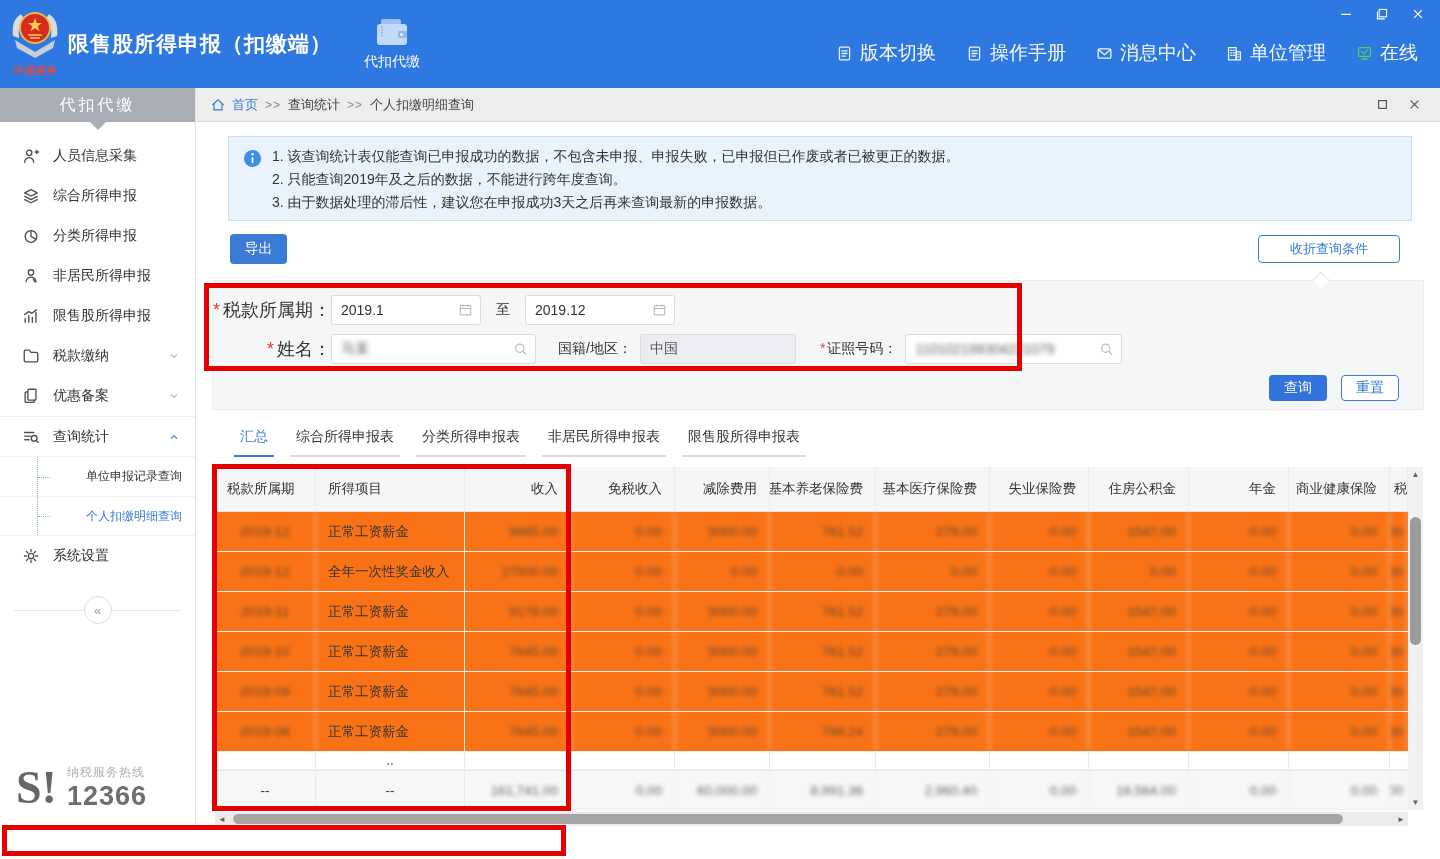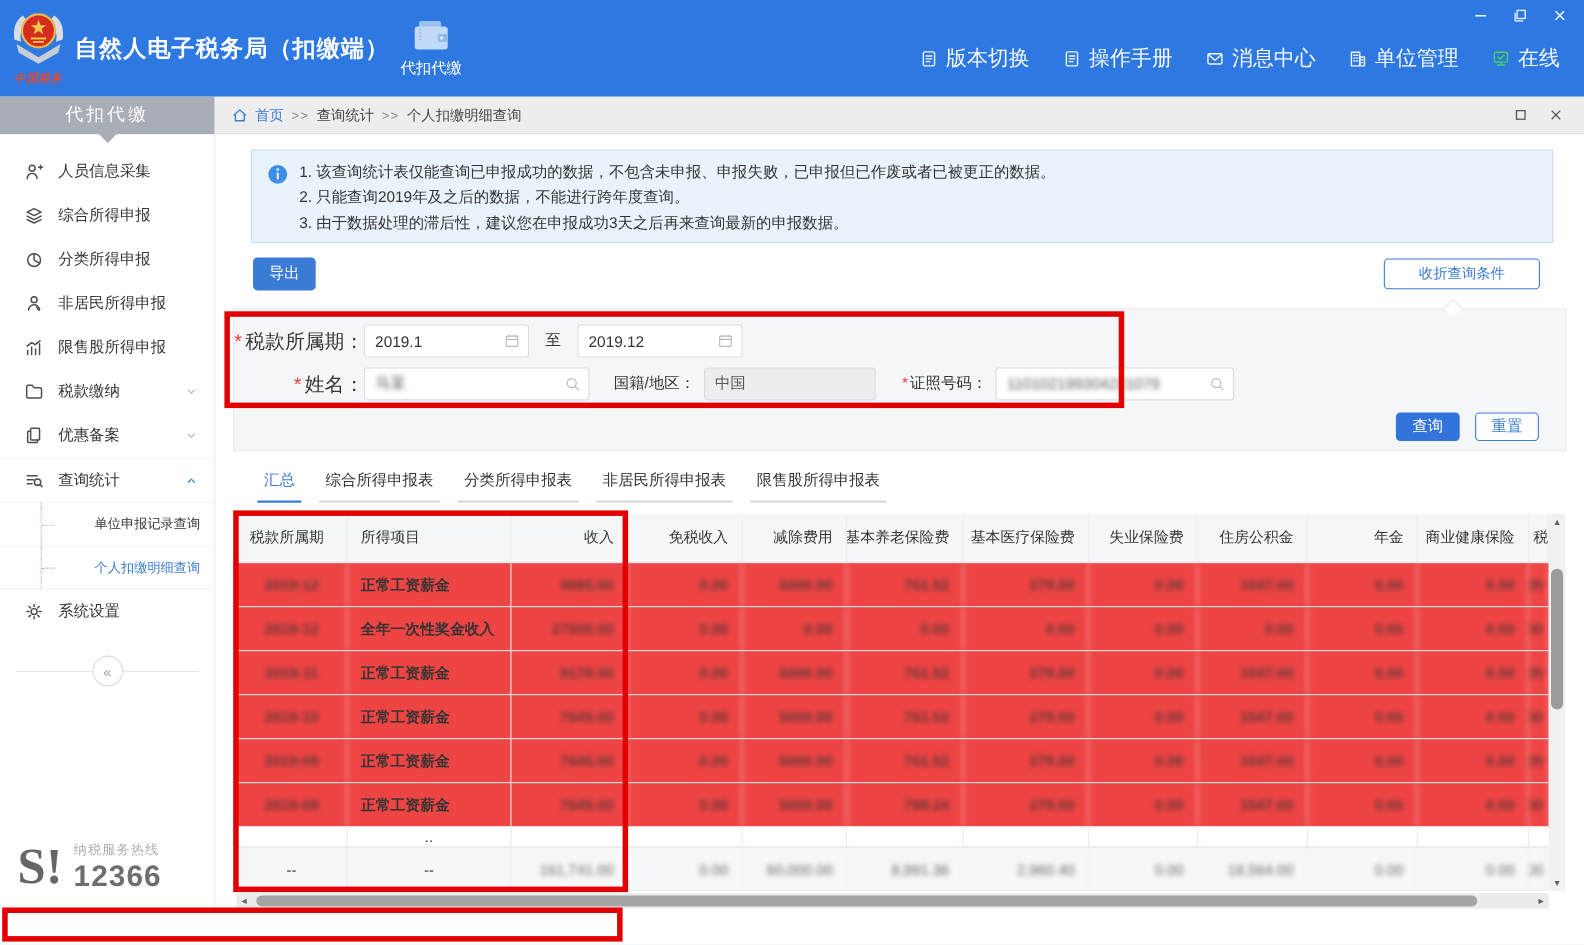--- a/index.html
+++ b/index.html
@@ -95,21 +95,21 @@
   .btn-query { width:58px; height:26px; background:#3273dc; color:#fff; }
   .btn-reset { width:58px; height:26px; background:#fff; border:1px solid #3a7bd5; color:#3a7bd5; }
 
   .tabs { position:absolute; left:38px; top:306px; display:flex; }
   .tab { margin-right:16px; padding:0 6px 9px 6px; font-size:14px; color:#333; border-bottom:2px solid #d9d9d9; cursor:pointer; white-space:nowrap; }
   .tab.active { color:#3a7bd5; border-bottom-color:#3a7bd5; }
 
   .table-area { position:absolute; left:19px; top:345px; width:1193px; height:343px; overflow:hidden; background:#fff; }
   .trow { display:grid; border-bottom:1px solid #efefef; }
   .trow.head { background:#f5f6f8; border-bottom:1px solid #e4e4e4; height:45px; }
-  .trow.body { height:40px; background:#ef4444;font-weight:bold; }
+  .trow.body { height:40px; background:#f97316; }
   .trow.partial { height:18px; background:#fff; border-bottom:1px solid #efefef; overflow:hidden; }
   .trow.total { height:40px; background:#f6f7f9; border-top:1px solid #e8e8e8; }
   .cell { display:flex; align-items:center; padding:0 12px; font-size:13.5px; color:#333; border-right:1px solid #ebebeb; overflow:hidden; white-space:nowrap; }
   .cell.center { justify-content:center; }
   .cell.right { justify-content:flex-end; }
   .cell.clip { padding:0 4px; }
   .blur { filter:blur(2.5px); opacity:.8; }
   .blur-num { filter:blur(2.3px); opacity:.75; }
 
   .vscroll { position:absolute; left:1212px; top:345px; width:15px; height:343px; background:#f1f1f1; }
@@ -162,21 +162,21 @@
       <svg viewBox="0 0 52 58">
         <path d="M4 30 Q2 14 12 8 L16 14 Q8 20 10 32 Z" fill="#d9dde3"></path>
         <path d="M48 30 Q50 14 40 8 L36 14 Q44 20 42 32 Z" fill="#d9dde3"></path>
         <path d="M6 34 L26 46 L46 34 L44 42 L26 52 L8 42 Z" fill="#c9ced6"></path>
         <circle cx="26" cy="22" r="15" fill="#d62c1f" stroke="#e9b84c" stroke-width="2"></circle>
         <polygon points="26,12 27.8,17 33,17 28.8,20.2 30.4,25.2 26,22.2 21.6,25.2 23.2,20.2 19,17 24.2,17" fill="#f4c84f"></polygon>
         <path d="M19 29 h14 M21 32 h10" stroke="#f4c84f" stroke-width="1.6" fill="none"></path>
       </svg>
       <div class="logo-cap">中国税务</div>
     </div>
-    <h1 class="app-title">自然人电子税务局（扣缴端）</h1>
+    <h1 class="app-title">限售股所得申报（扣缴端）</h1>
     <div class="module-tab">
       <span class="mt-icon">
         <svg viewBox="0 0 34 30">
             <rect x="6" y="2" width="20" height="9" rx="2" fill="#9cc0ef"></rect>
             <rect x="2" y="7" width="30" height="21" rx="3" fill="#c3d9f8"></rect>
             <rect x="23" y="14" width="9" height="7" rx="1.5" fill="#8fb7ec"></rect>
             <circle cx="26.5" cy="17.5" r="1.5" fill="#e8f1fc"></circle>
             <path d="M6 10h2M6 13h2M6 16h2M6 19h2" stroke="#8fb7ec" stroke-width="1.4"></path>
           </svg>
       </span>

